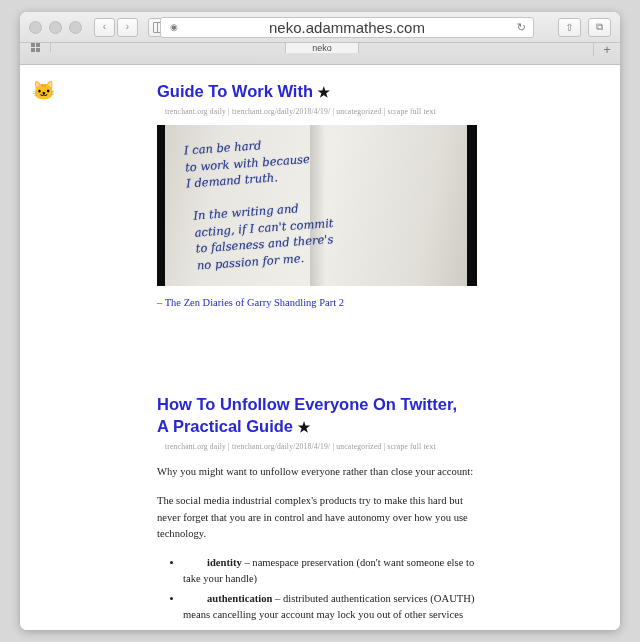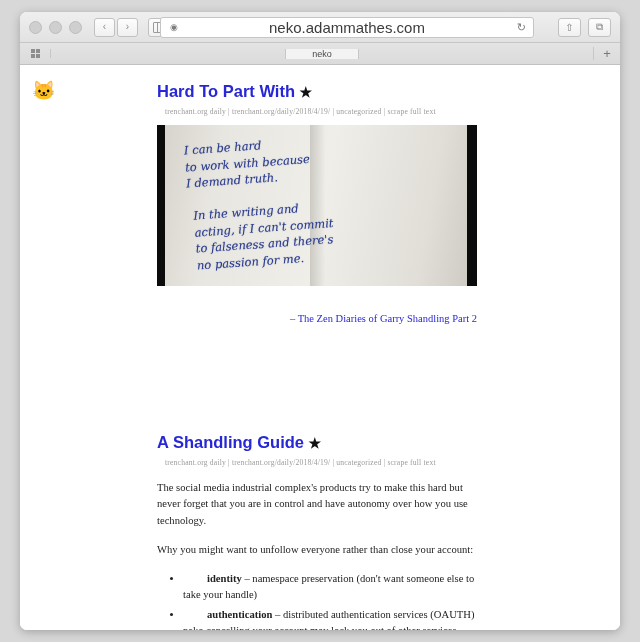--- a/index.html
+++ b/index.html
@@ -130,21 +130,21 @@
     display:flex; align-items:center; justify-content:center;
     font-size: 10px;
     color: #808080;
   }
   
   .tabbar {
     height: 21px;
     background: linear-gradient(#e4e3e3,#dcdbdb);
     border-bottom: 1px solid #c2c1c1;
     display: flex;
-    align-items: center;
+    align-items: flex-start;
     flex: none;
     font-size: 9px;
     color: #4a4a4a;
   }
   .tab-grid {
     width: 30px;
     border-right: 1px solid #c8c7c7;
     display:flex; align-items:center; justify-content:center;
   }
   .grid-ico {
@@ -255,22 +255,21 @@
     transform: rotate(-4deg);
     white-space: pre-line;
     text-shadow: 0 0 1px rgba(43,61,143,0.5);
   }
   #hand1 { left: 28px; top: 12px; width: 160px; }
   #hand2 { left: 38px; top: 76px; width: 190px; }
   .quote {
     font-family: "Liberation Serif", serif;
     font-size: 10.5px;
     color: #2727d6;
-    margin-top: 27px;
-    text-align: right;
+    margin-top: 11px;
   }
   .quote .dash { color: #2727d6; }
   #post2 { margin-top: 86px; }
   .body-p {
     font-family: "Liberation Serif", serif;
     font-size: 10.6px;
     line-height: 1.52;
     color: #222;
     margin: 13px 0 0 0;
   }
@@ -344,21 +343,21 @@
   </div>
 
   <div class="page">
 
     <div class="cat">🐱</div>
 
     <div class="content">
 
       <div id="post1">
         <h1 class="post-title">
-          <span>Hard To Part With</span>
+          <span>Guide To Work With</span>
           <span class="star">★</span>
         </h1>
         <div class="meta">trenchant.org daily  |  trenchant.org/daily/2018/4/19/  |  uncategorized  |  scrape full text</div>
 
         <div class="photo">
           <div class="paper"></div>
           <div class="hand" id="hand1">I can be hard
 to work with because
 I demand truth.</div>
           <div class="hand" id="hand2">In the writing and
@@ -367,35 +366,35 @@
 no passion for me.</div>
         </div>
 
         <div class="quote">
           <span class="dash">– </span><span>The Zen Diaries of Garry Shandling Part 2</span>
         </div>
       </div>
 
       <div id="post2">
         <h1 class="post-title">
-          <br>
-          <span>A Shandling Guide</span>
+          <span>How To Unfollow Everyone On Twitter,</span><br>
+          <span>A Practical Guide</span>
           <span class="star">★</span>
         </h1>
         <div class="meta">trenchant.org daily  |  trenchant.org/daily/2018/4/19/  |  uncategorized  |  scrape full text</div>
 
+        <p class="body-p">Why you might want to unfollow everyone rather than close your account:</p>
         <p class="body-p">The social media industrial complex's products try to make this hard but never forget that you are in control and have autonomy over how you use technology.</p>
-        <p class="body-p">Why you might want to unfollow everyone rather than close your account:</p>
 
         <ul class="bullets">
           <li>
             <b>identity</b><span> – namespace preservation (don't want someone else to take your handle)</span>
           </li>
           <li>
-            <b>authentication</b><span> – distributed authentication services (OAUTH) neko cancelling your account may lock you out of other services</span>
+            <b>authentication</b><span> – distributed authentication services (OAUTH) means cancelling your account may lock you out of other services</span>
           </li>
         </ul>
       </div>
 
     </div>
 
     <div class="scrollbar"></div>
   </div>
 
 </div>

